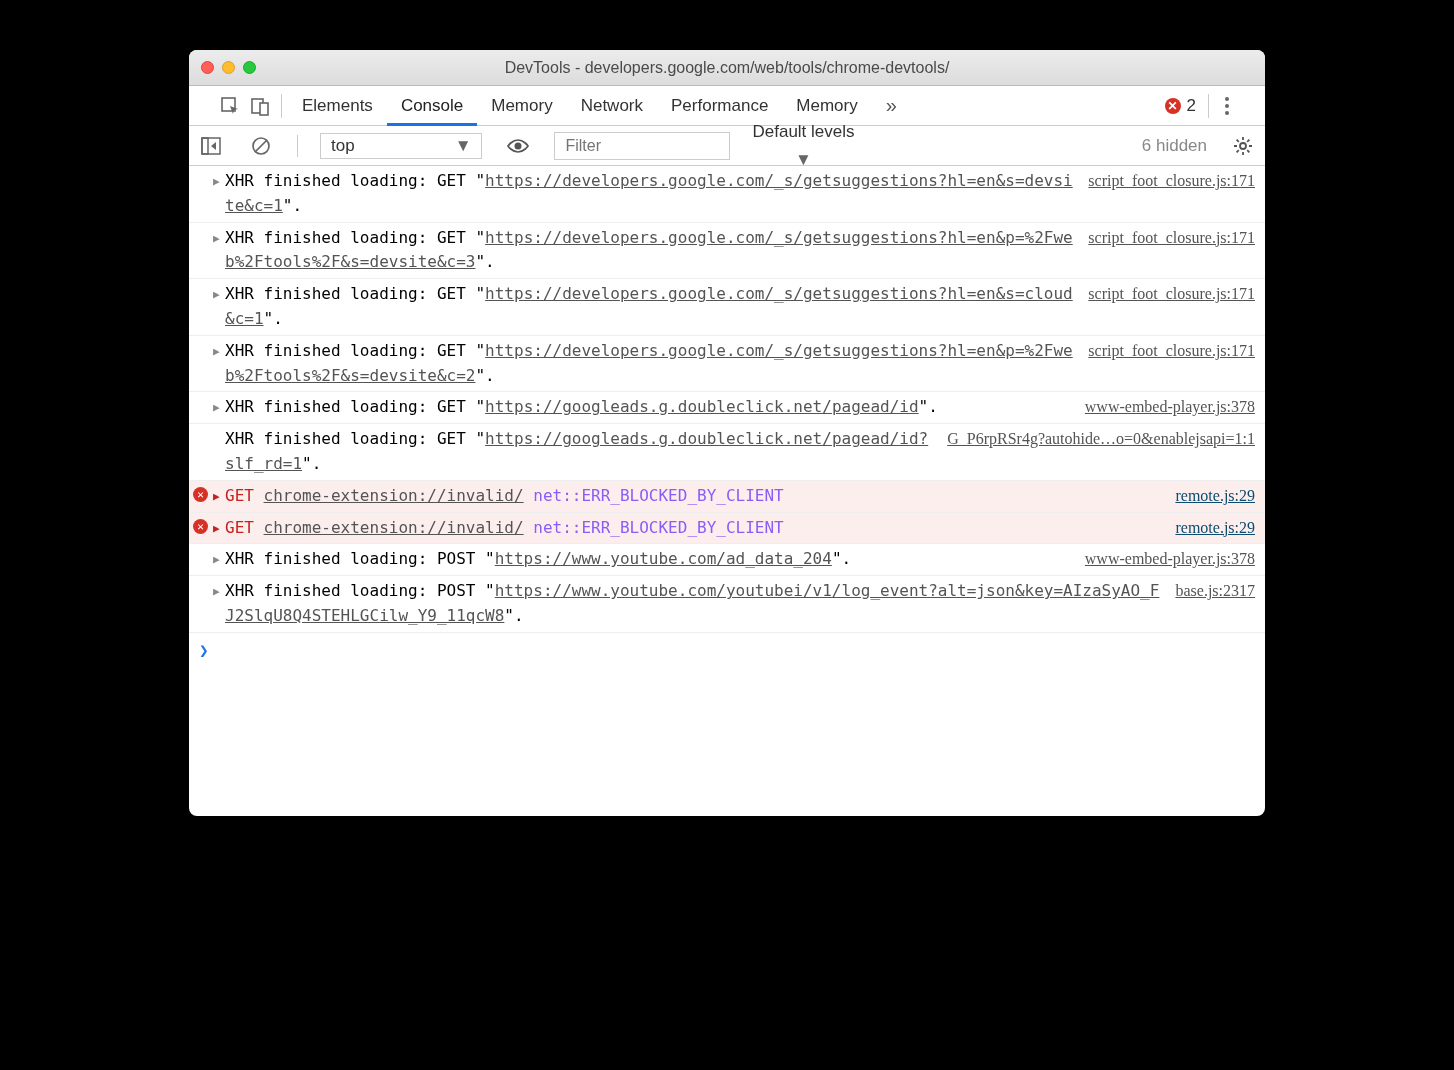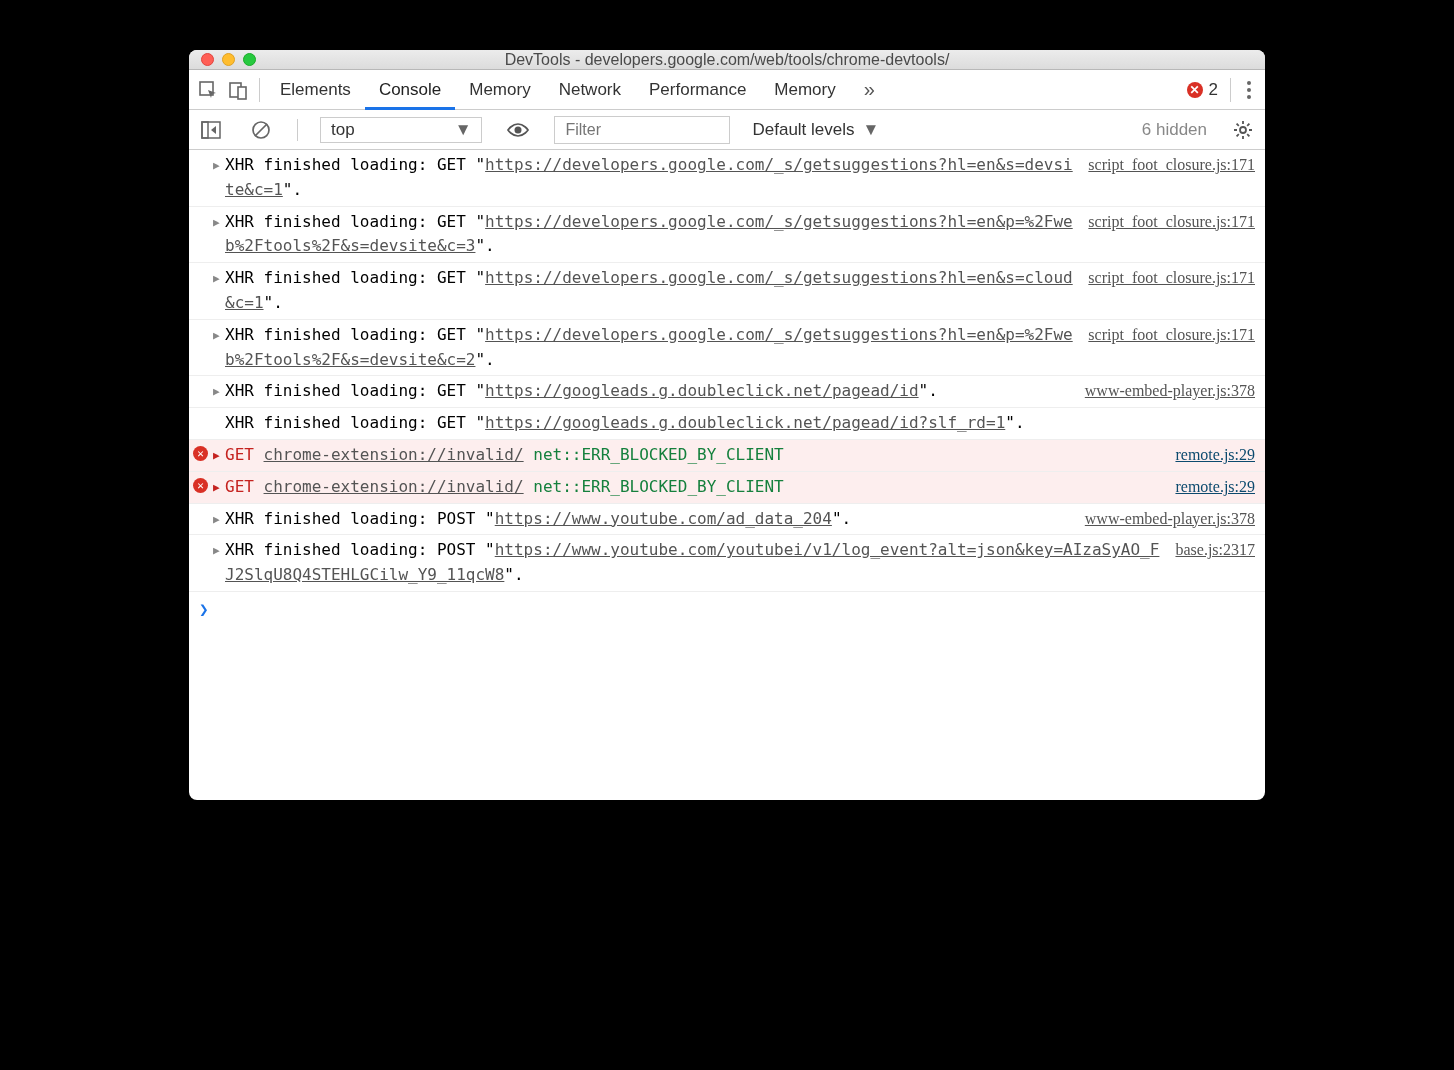--- a/index.html
+++ b/index.html
@@ -14,21 +14,21 @@
   padding-top: 50px;
 }
 .window {
   width: 1076px;
   background: #fff;
   border-radius: 8px;
   box-shadow: 0 20px 60px rgba(0,0,0,0.5);
   overflow: hidden;
 }
 .titlebar {
-  height: 20px;
+  height: 36px;
   background: linear-gradient(#ececec, #dcdcdc);
   border-bottom: 1px solid #b8b8b8;
   display: flex;
   align-items: center;
   padding: 0 12px;
   position: relative;
 }
 .traffic { display: flex; gap: 8px; }
 .dot { width: 13px; height: 13px; border-radius: 50%; }
 .dot.r { background: #ff5f56; border: 0.5px solid #e0443e; }
@@ -40,21 +40,21 @@
   text-align: center;
   font-size: 16px;
   color: #4a4a4a;
   pointer-events: none;
 }
 .tabbar {
   height: 40px;
   display: flex;
   align-items: center;
   border-bottom: 1px solid #ccc;
-  padding: 0 4px;
+  padding: 0 26px;
   font-size: 17px;
   color: #333;
 }
 .tabbar .ic { width: 30px; display:flex; align-items:center; justify-content:center; }
 .tabbar .sep { width: 1px; height: 24px; background: #ccc; margin: 0 6px; }
 .tab { padding: 0 14px; height: 40px; display:flex; align-items:center; cursor:pointer; }
 .tab.active { color: #222; border-bottom: 3px solid #1a73e8; padding-top:3px;}
 .spacer { flex: 1; }
 .err-badge { display:flex; align-items:center; gap:6px; font-size:17px; color:#333; margin-right:6px;}
 .err-circ { width:16px;height:16px;border-radius:50%;background:#d93025;color:#fff;display:flex;align-items:center;justify-content:center;font-size:12px;font-weight:bold;}
@@ -68,21 +68,21 @@
   border-bottom:1px solid #ccc;
   padding:0 8px;
   gap:22px;
   font-size:17px;
   color:#333;
 }
 .toolbar .btn { display:flex;align-items:center;justify-content:center;width:28px;height:28px;}
 .context-sel { border:1px solid #ccc; padding:2px 10px; display:flex;align-items:center;gap:100px;}
 .context-sel .arr{color:#666;}
 .filter-inp { border:1px solid #ccc; padding:4px 10px; width:176px; font-size:16px; color:#333; background:#fff;}
-.levels { display:flex;align-items:flex-start;gap:8px;}
+.levels { display:flex;align-items:center;gap:8px;flex-direction:column;}
 .hidden-txt { color:#888; margin-left:auto;}
 .gear { display:flex;align-items:center;justify-content:center;width:28px;}
 
 .console-body {
   font-family: Menlo, Consolas, monospace;
   font-size: 16px;
   line-height: 1.55;
   min-height: 650px;
 }
 .row {
@@ -94,21 +94,21 @@
 .row.err { background: #fdeeee; color:#c5221f;}
 .disc { position:absolute; left:24px; top:7px; color:#888; font-size:11px;}
 .err .disc{ color:#c5221f;}
 .row .msg { flex:1; word-break:break-all;}
 .row .src { color:#545454; text-decoration: underline; white-space:nowrap; margin-left:14px;font-family:Liberation Serif, serif;}
 .row.err .src{ color:#0c4a6e;}
 .urlu { text-decoration: underline; color:#545454;}
 .row.err .urlu{ color:#545454;}
 .err-ic{position:absolute;left:4px;top:6px;width:15px;height:15px;border-radius:50%;background:#d93025;color:#fff;display:flex;align-items:center;justify-content:center;font-size:11px;font-weight:bold;}
 .errmethod{color:#c5221f;}
-.errcode{color:#15803d;margin-top:12px;}
+.errcode{color:#8b5cf6;margin-top:12px;}
 .prompt-row{padding:6px 10px;color:#1a73e8;font-family:Menlo,monospace;font-size:16px;}
 
 svg { display:block; }
 </style>
 </head>
 <body>
 
 <div class="window">
   <div class="titlebar">
     <div class="traffic">
@@ -222,20 +222,21 @@
         <div class="msg">XHR finished loading: GET "<span class="urlu">https://developers.google.com/_s/getsuggestions?hl=en&amp;p=%2Fweb%2Ftools%2F&amp;s=devsite&amp;c=2</span>".</div>
         <div class="src">script_foot_closure.js:171</div>
       </div>
       <div class="row">
         <div class="disc">▶</div>
         <div class="msg">XHR finished loading: GET "<span class="urlu">https://googleads.g.doubleclick.net/pagead/id</span>".</div>
         <div class="src">www-embed-player.js:378</div>
       </div>
       <div class="row">
         <div class="msg">XHR finished loading: GET "<span class="urlu">https://googleads.g.doubleclick.net/pagead/id?slf_rd=1</span>".</div>
+        <div class="src">G_P6rpRSr4g?autohide…o=0&amp;enablejsapi=1:1</div>
       </div>
       <div class="row err">
         <div class="err-ic">✕</div>
         <div class="disc">▶</div>
         <div class="msg"><span class="errmethod">GET </span><span class="urlu">chrome-extension://invalid/</span><span class="errcode"> net::ERR_BLOCKED_BY_CLIENT</span></div>
         <div class="src">remote.js:29</div>
       </div>
       <div class="row err">
         <div class="err-ic">✕</div>
         <div class="disc">▶</div>

